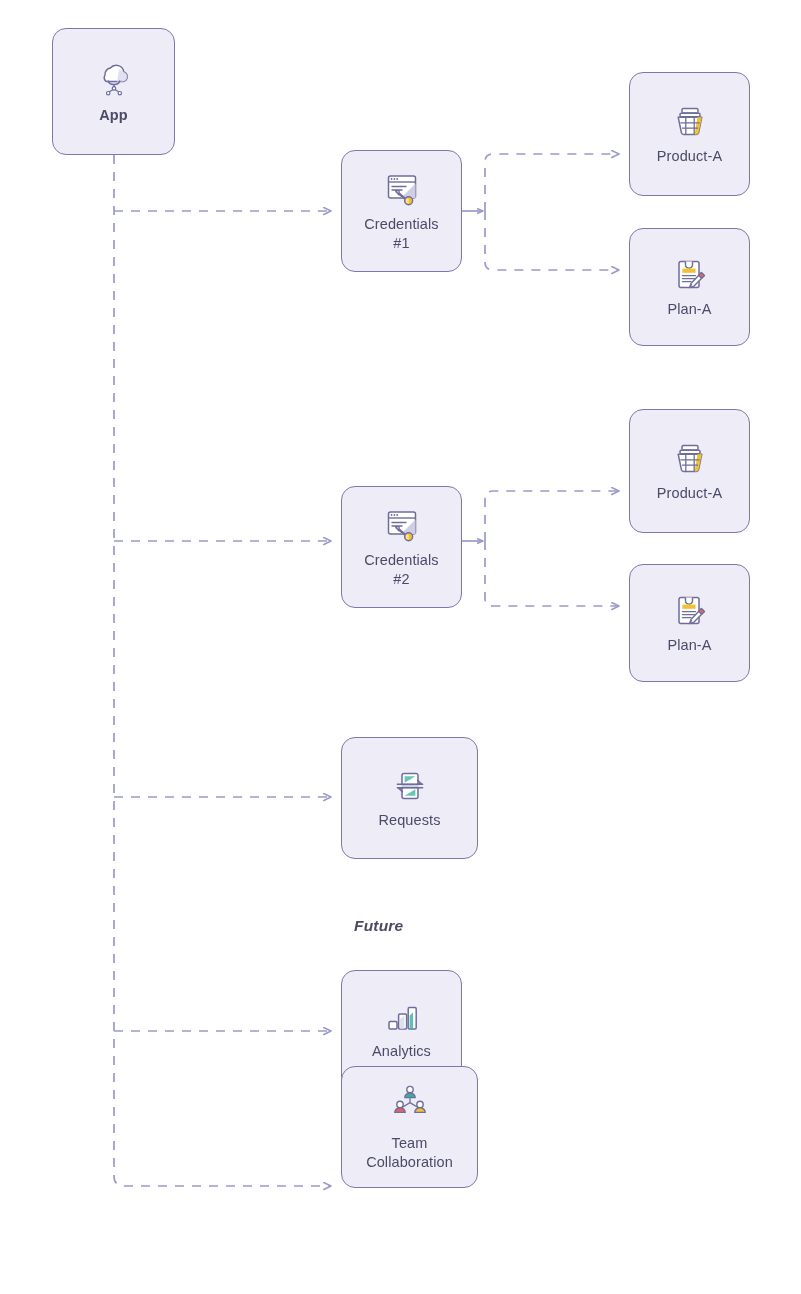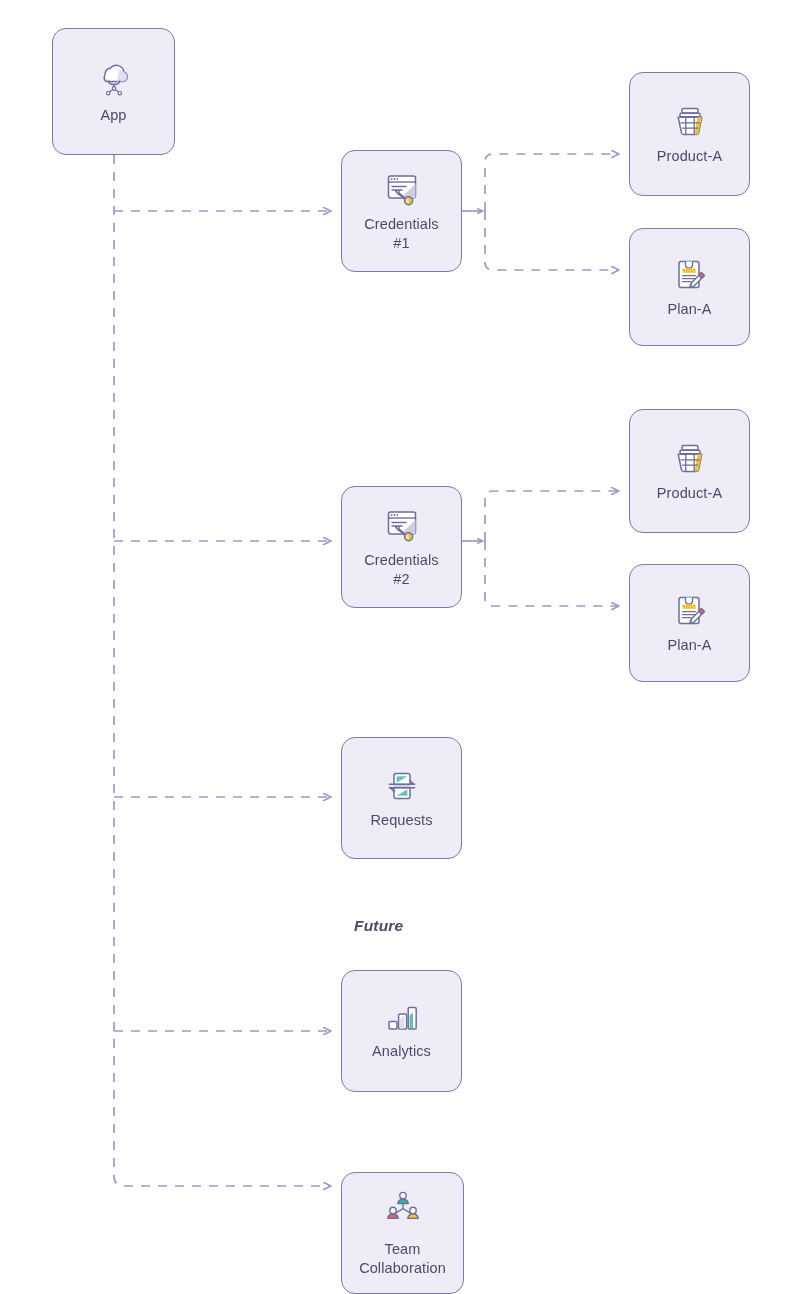--- a/index.html
+++ b/index.html
@@ -92,21 +92,21 @@
       <path d="M462,211 L483,211" marker-end="url(#arrowTiny)" stroke-dasharray="0"></path>
       <path d="M485,211 L485,162 Q485,154 493,154 L619,154" marker-end="url(#arrowEnd)"></path>
       <path d="M485,211 L485,262 Q485,270 493,270 L619,270" marker-end="url(#arrowEnd)"></path>
 
       <path d="M462,541 L483,541" marker-end="url(#arrowTiny)" stroke-dasharray="0"></path>
       <path d="M485,541 L485,499 Q485,491 493,491 L619,491" marker-end="url(#arrowEnd)"></path>
       <path d="M485,541 L485,598 Q485,606 493,606 L619,606" marker-end="url(#arrowEnd)"></path>
     </g>
   </svg>
 
-  <div class="node" style="left:52px; top:28px; width:123px; height:127px;">
+  <div class="node" style="left:52px; top:28px; width:123px; height:127px;font-weight:bold;">
     <span class="ico">
       <svg width="42" height="42" viewBox="0 0 42 42">
         <path d="M12,17 a6.2,6.2 0 0,1 5.4,-6.9 a7.6,7.6 0 0,1 13.4,3.9 a5,5 0 0,1 -0.6,9.6 L13.4,23.6 A5.2,5.2 0 0,1 12,17 Z" fill="#ffffff" stroke="#6f6e9b" stroke-width="1.5" stroke-linejoin="round"></path>
         <path d="M26,11.2 a7.6,7.6 0 0,1 4.8,2.8 a5,5 0 0,1 -0.6,9.6 L24,23.7 Z" fill="#dcdbee" opacity="0.85"></path>
         <path d="M15,22.5 a6.2,5.4 0 0,0 12,0" fill="none" stroke="#6f6e9b" stroke-width="1.5"></path>
         <path d="M21,27 L21,31" stroke="#6f6e9b" stroke-width="1.4" fill="none"></path>
         <path d="M21,31 L15.6,34.2 M21,31 L26.4,34.2" stroke="#6f6e9b" stroke-width="1.3" fill="none"></path>
         <circle cx="21" cy="30.4" r="1.7" fill="#ffffff" stroke="#6f6e9b" stroke-width="1.2"></circle>
         <circle cx="15.2" cy="35.2" r="1.7" fill="#ffffff" stroke="#6f6e9b" stroke-width="1.2"></circle>
         <circle cx="26.8" cy="35.2" r="1.7" fill="#ffffff" stroke="#6f6e9b" stroke-width="1.2"></circle>
@@ -206,21 +206,21 @@
         <rect x="11.4" y="12.6" width="13.2" height="4.2" fill="#f2c230"></rect>
         <path d="M11.4,19.6 L24.6,19.6 M11.4,22.6 L24.6,22.6 M11.4,25.6 L20,25.6" stroke="#6f6e9b" stroke-width="1.3" stroke-linecap="round"></path>
         <path d="M30.4,16.6 L33.4,19.6 L22.8,30.2 L18.6,31.6 L20,27.4 Z" fill="#ffffff" stroke="#6f6e9b" stroke-width="1.4" stroke-linejoin="round"></path>
         <path d="M30.4,16.6 L33.4,19.6 L30.6,22.4 L27.6,19.4 Z" fill="#e8625c" stroke="#6f6e9b" stroke-width="1.3" stroke-linejoin="round"></path>
         <path d="M18.6,31.6 L20,27.4 L21.4,28.9 Z" fill="#6f6e9b"></path>
       </svg>
     </span>
     <span class="lbl">Plan-A</span>
   </div>
 
-  <div class="node" style="left:341px; top:737px; width:121px; height:122px;">
+  <div class="node" style="left:341px; top:737px; width:137px; height:122px;">
     <span class="ico">
       <svg width="38" height="38" viewBox="0 0 38 38">
         <path d="M11,8.4 a2,2 0 0,1 2,-2 L25,6.4 a2,2 0 0,1 2,2 L27,17.4 L11,17.4 Z" fill="#ffffff" stroke="#6f6e9b" stroke-width="1.5" stroke-linejoin="round"></path>
         <path d="M13.6,9.2 L24.4,9.2 L13.6,15.8 Z" fill="#34b0a0" opacity="0.75"></path>
         <path d="M11,29.6 a2,2 0 0,0 2,2 L25,31.6 a2,2 0 0,0 2,-2 L27,20.6 L11,20.6 Z" fill="#ffffff" stroke="#6f6e9b" stroke-width="1.5" stroke-linejoin="round"></path>
         <path d="M13.6,28.8 L24.4,28.8 L24.4,22.2 Z" fill="#34b0a0" opacity="0.75"></path>
         <path d="M6.4,17.2 L31.6,17.2 M6.4,20.8 L31.6,20.8" stroke="#6f6e9b" stroke-width="1.6" stroke-linecap="round"></path>
         <path d="M26.6,13.2 L30.6,17.1 L26.6,17.1" fill="none" stroke="#6f6e9b" stroke-width="1.5" stroke-linejoin="round" stroke-linecap="round"></path>
         <path d="M11.4,24.8 L7.4,20.9 L11.4,20.9" fill="none" stroke="#6f6e9b" stroke-width="1.5" stroke-linejoin="round" stroke-linecap="round"></path>
       </svg>
@@ -236,21 +236,21 @@
         <rect x="6" y="19.5" width="8" height="7.5" rx="1.2" fill="#ffffff" stroke="#6f6e9b" stroke-width="1.5"></rect>
         <rect x="15.6" y="12" width="8" height="15" rx="1.2" fill="#ffffff" stroke="#6f6e9b" stroke-width="1.5"></rect>
         <rect x="25.2" y="5.5" width="8" height="21.5" rx="1.2" fill="#ffffff" stroke="#6f6e9b" stroke-width="1.5"></rect>
         <path d="M26.6,27 L26.6,13.5 L30,10.5 L30,27 Z" fill="#34b0a0" opacity="0.8"></path>
         <path d="M17,27 L17,17 L21.4,13.5 L21.4,27 Z" fill="#d8d7e8" opacity="0.8"></path>
       </svg>
     </span>
     <span class="lbl">Analytics</span>
   </div>
 
-  <div class="node" style="left:341px; top:1172px; width:123px; height:122px;gap:8px;">
+  <div class="node" style="left:341px; top:1066px; width:137px; height:122px;gap:8px;">
     <span class="ico">
       <svg width="38" height="38" viewBox="0 0 38 38">
         <circle cx="19" cy="7.6" r="3.2" fill="#ffffff" stroke="#6f6e9b" stroke-width="1.4"></circle>
         <path d="M13.8,15.6 a5.2,4.6 0 0,1 10.4,0 Z" fill="#34b0a0" stroke="#6f6e9b" stroke-width="1.4" stroke-linejoin="round"></path>
         <path d="M19,16.6 L19,20.6 M19,20.6 L11.4,25.2 M19,20.6 L26.6,25.2" fill="none" stroke="#6f6e9b" stroke-width="1.3" stroke-linecap="round"></path>
         <circle cx="9" cy="22.4" r="3.2" fill="#ffffff" stroke="#6f6e9b" stroke-width="1.4"></circle>
         <path d="M3.8,30.4 a5.2,4.6 0 0,1 10.4,0 Z" fill="#e8625c" stroke="#6f6e9b" stroke-width="1.4" stroke-linejoin="round"></path>
         <circle cx="29" cy="22.4" r="3.2" fill="#ffffff" stroke="#6f6e9b" stroke-width="1.4"></circle>
         <path d="M23.8,30.4 a5.2,4.6 0 0,1 10.4,0 Z" fill="#f2c230" stroke="#6f6e9b" stroke-width="1.4" stroke-linejoin="round"></path>
       </svg>

